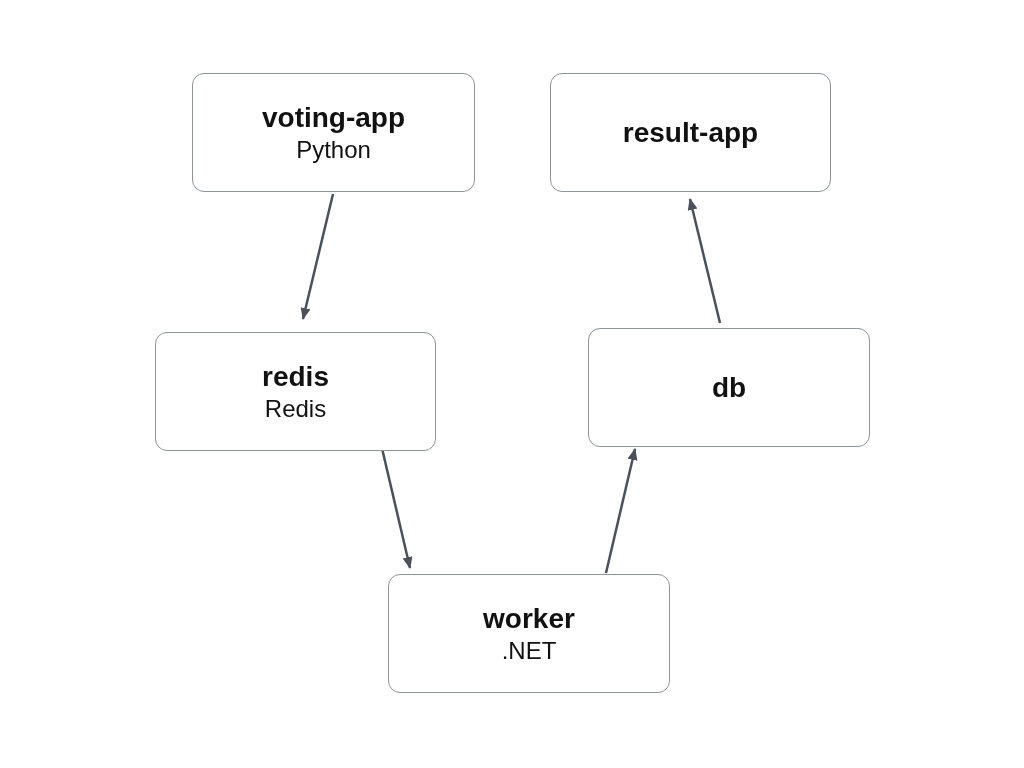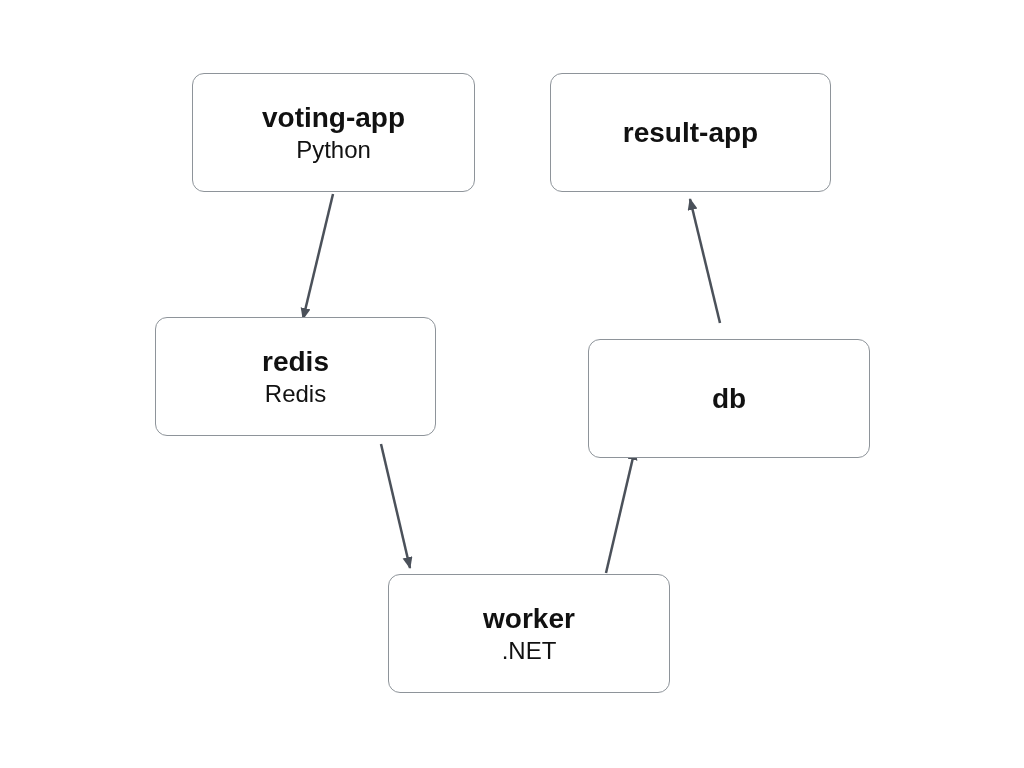--- a/index.html
+++ b/index.html
@@ -39,22 +39,22 @@
     line-height: 1.25;
   }
   .node .subtitle {
     font-size: 24px;
     font-weight: normal;
     color: var(--text);
     line-height: 1.25;
   }
   #node-voting-app { left: 192px; top: 73px;  width: 283px; height: 119px; }
   #node-result-app { left: 550px; top: 73px;  width: 281px; height: 119px; }
-  #node-redis      { left: 155px; top: 317px; width: 281px; height: 119px; }
-  #node-db         { left: 588px; top: 339px; width: 282px; height: 119px; }
+  #node-redis      { left: 155px; top: 332px; width: 281px; height: 119px; }
+  #node-db         { left: 588px; top: 328px; width: 282px; height: 119px; }
   #node-worker     { left: 388px; top: 574px; width: 282px; height: 119px; }
   svg.edges {
     position: absolute;
     left: 0; top: 0;
     width: 1024px; height: 768px;
     z-index: 1;
   }
   svg.edges line {
     stroke: var(--arrow);
     stroke-width: 2.5;

